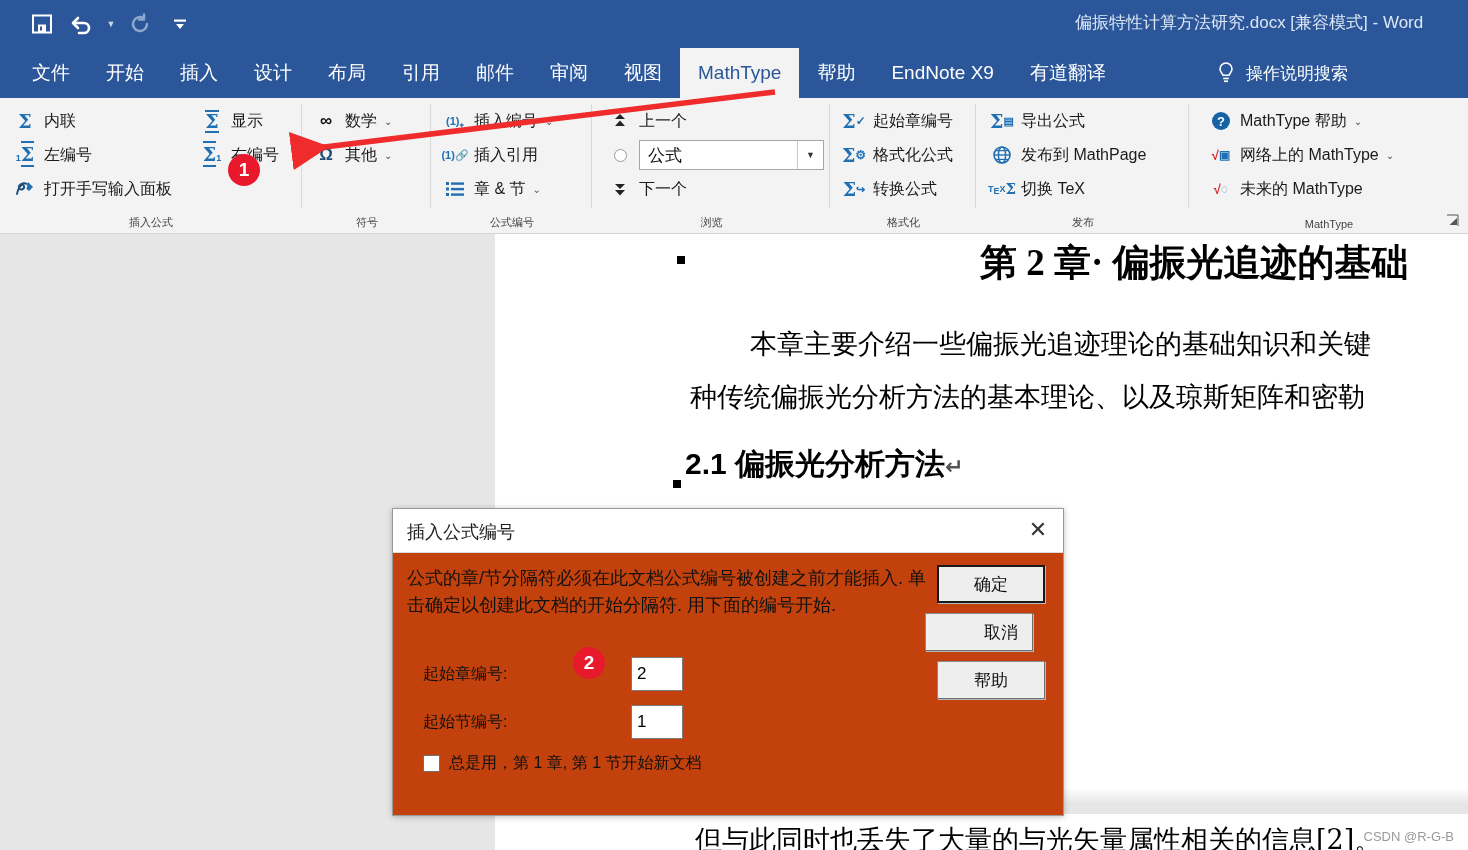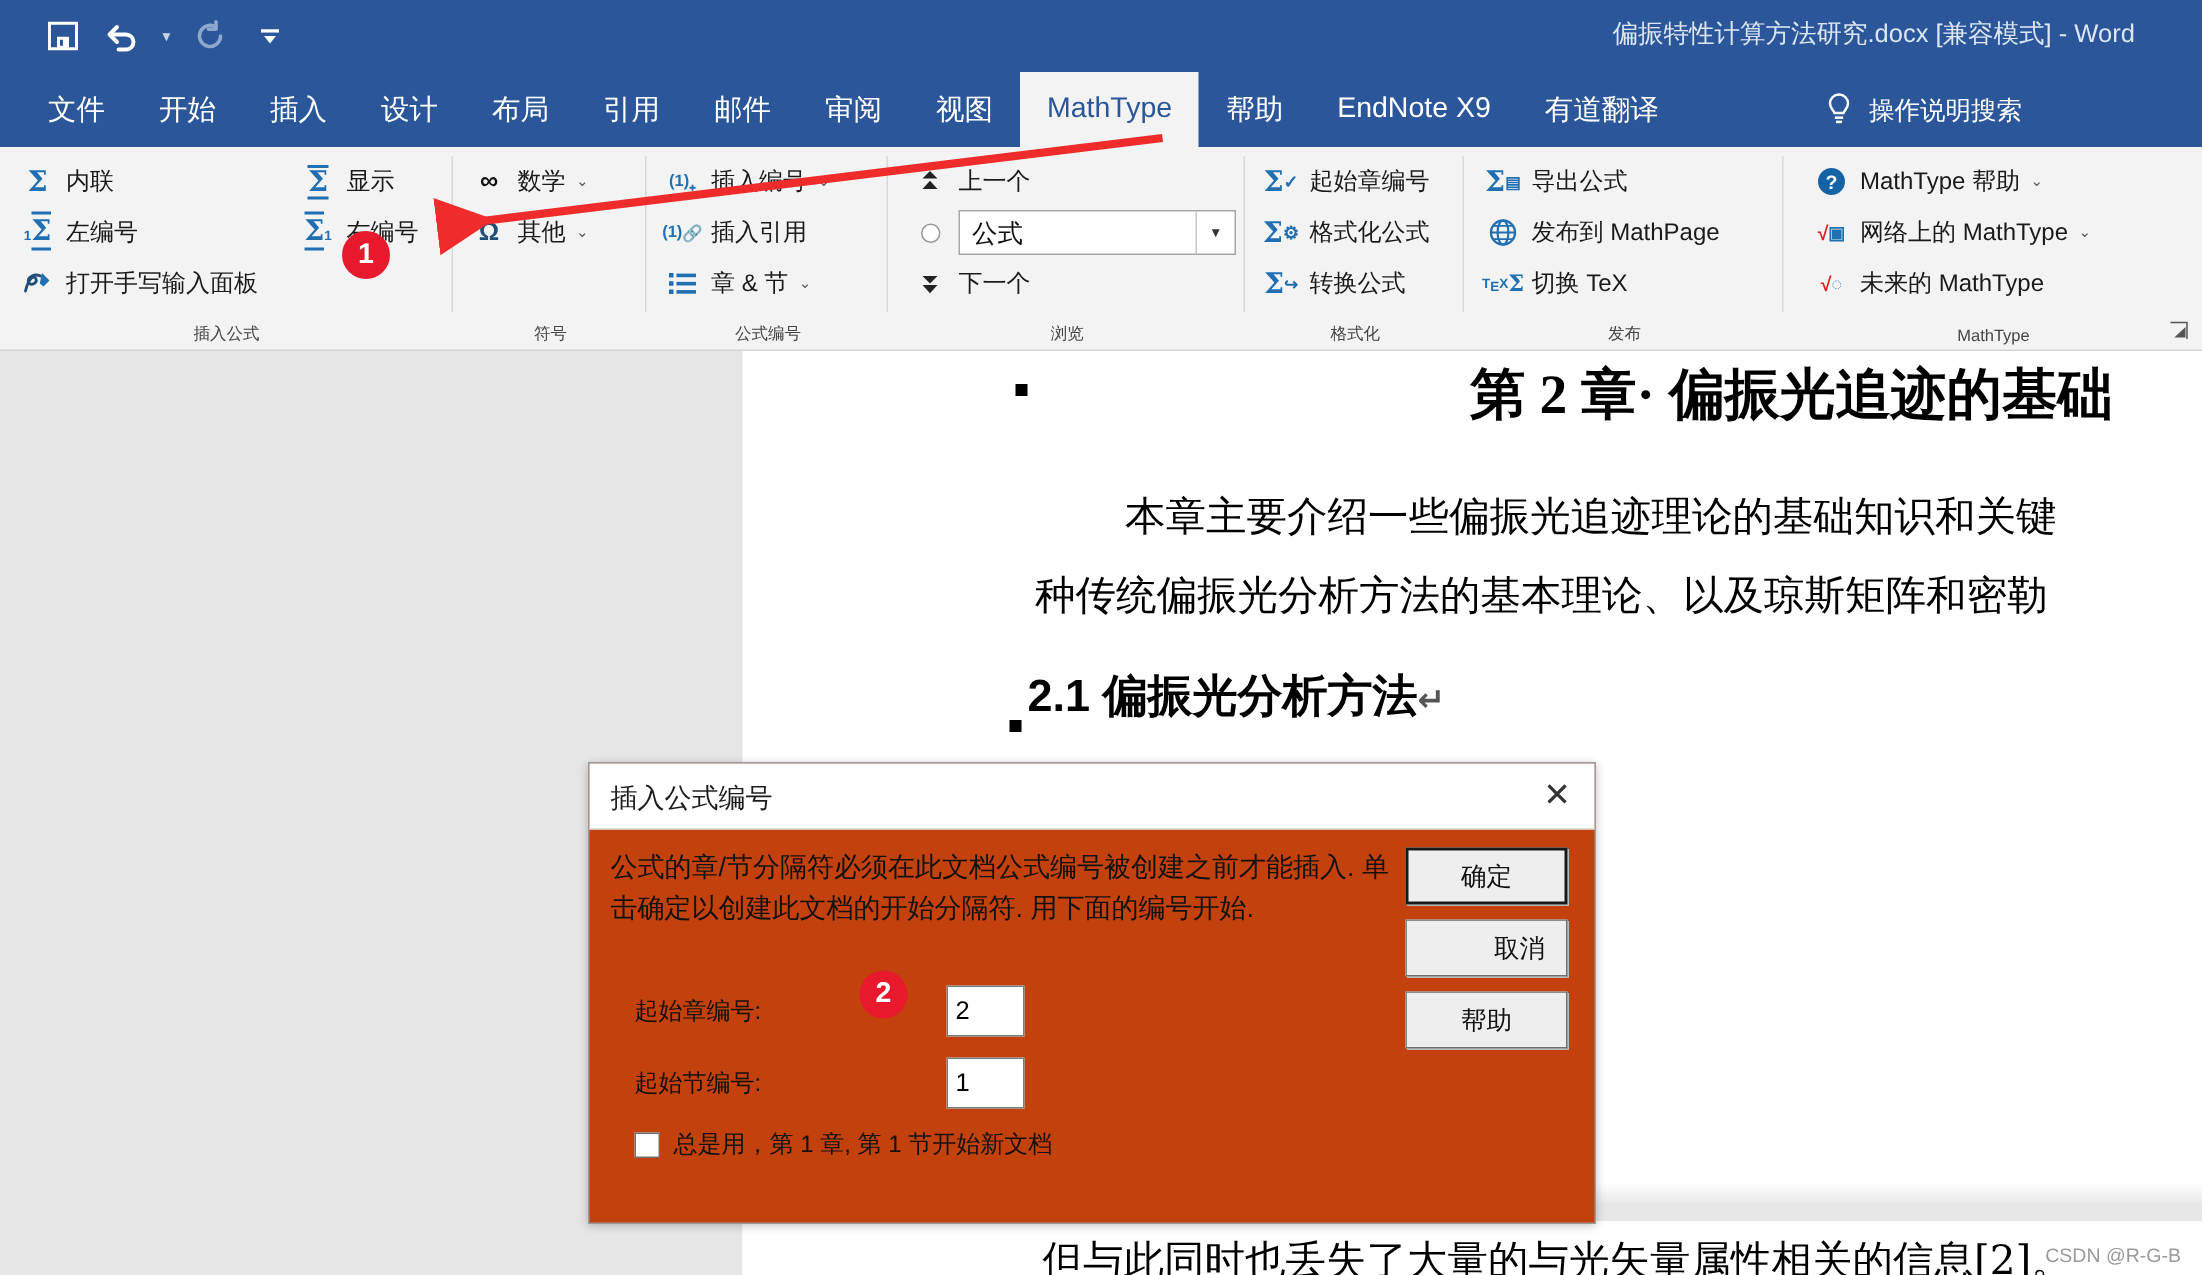--- a/index.html
+++ b/index.html
@@ -508,21 +508,21 @@
       <span class="flabel" style="width:208px;">起始节编号:</span>
       <span class="fbox">1</span>
     </div>
 
     <div class="cbrow">
       <span class="cbox"></span>
       <span class="flabel">总是用，第 1 章, 第 1 节开始新文档</span>
     </div>
 
     <div class="dbtn default" style="right:18px; top:56px;">确定</div>
-    <div class="dbtn" style="right:18px; top:104px;padding-left:44px;">取消</div>
+    <div class="dbtn" style="right:30px; top:104px;padding-left:44px;">取消</div>
     <div class="dbtn" style="right:18px; top:152px;">帮助</div>
   </div>
 
   <svg class="arrow-svg" viewBox="0 0 1468 260" aria-hidden="true">
     <defs>
       <marker id="ah" markerWidth="7" markerHeight="7" refX="5.4" refY="3.5" orient="auto">
         <path d="M7,0 L7,7 L0,3.5 Z" fill="#ef2b2b"></path>
       </marker>
     </defs>
     <line x1="775" y1="92" x2="300" y2="150" stroke="#ef2b2b" stroke-width="5.5" marker-end="url(#ah)"></line>

